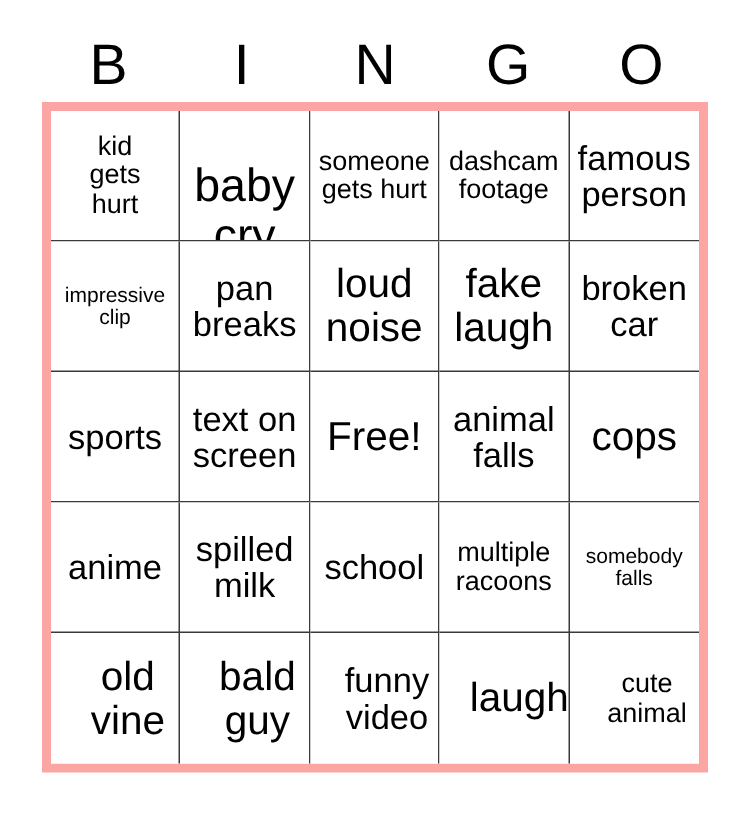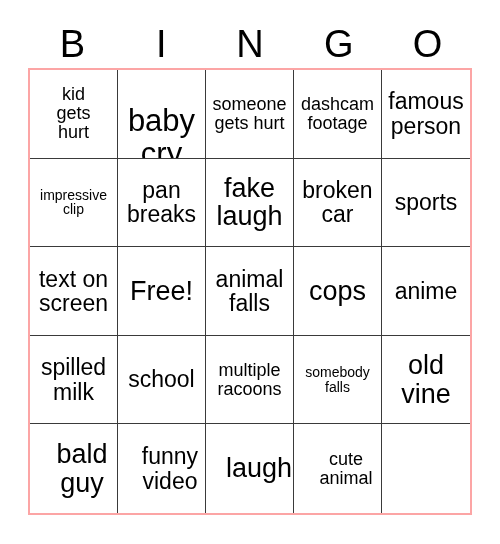--- a/index.html
+++ b/index.html
@@ -45,21 +45,21 @@
   }
 
   
   .grid {
     position: absolute;
     left: 28px;
     top: 68px;
     width: 444px;
     height: 447px;
     box-sizing: border-box;
-    border: 2px solid #fca5a5;
+    border: 6px solid #fca5a5;
     display: grid;
     grid-template-columns: repeat(5, 1fr);
     grid-template-rows: repeat(5, 1fr);
     background: #ffffff;
   }
   .cell {
     box-sizing: border-box;
     border-right: 1px solid #3a3a3a;
     border-bottom: 1px solid #3a3a3a;
     display: flex;
@@ -126,20 +126,24 @@
       </div>
       <div class="cell sz-xs">
         <span class="cell-text">impressive
 clip</span>
       </div>
       <div class="cell sz-md">
         <span class="cell-text">pan
 breaks</span>
       </div>
       <div class="cell sz-lg">
+        <span class="cell-text">loud
+noise</span>
+      </div>
+      <div class="cell sz-lg">
         <span class="cell-text">fake
 laugh</span>
       </div>
       <div class="cell sz-md">
         <span class="cell-text">broken
 car</span>
       </div>
       <div class="cell sz-md">
         <span class="cell-text">sports</span>
       </div>

